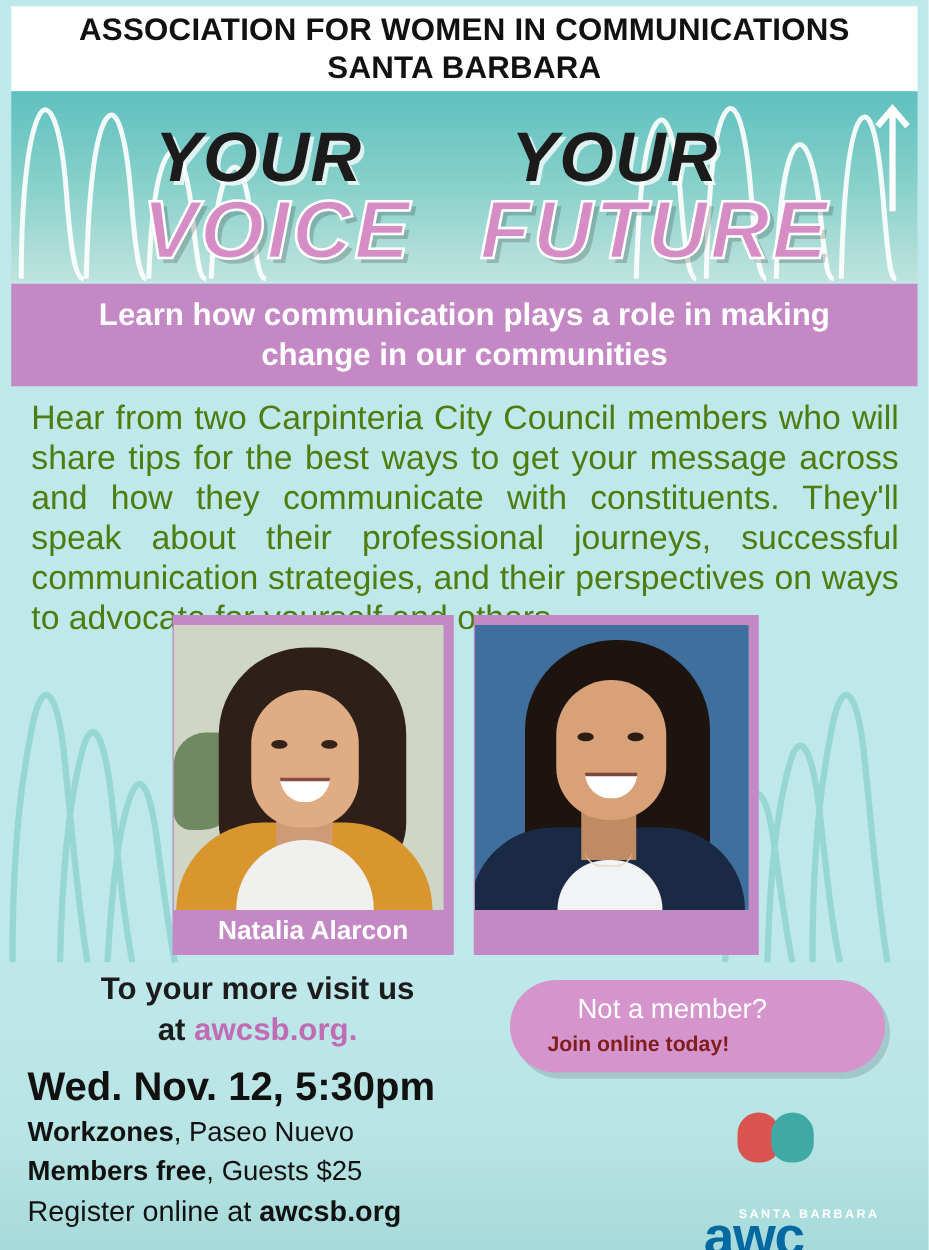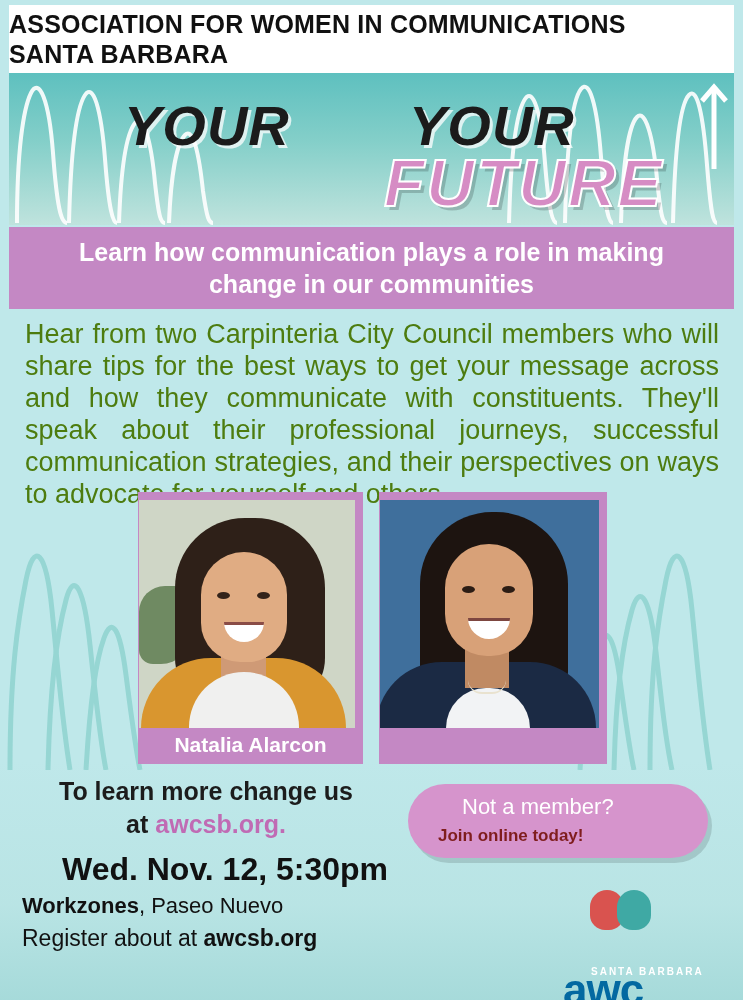--- a/index.html
+++ b/index.html
@@ -23,21 +23,21 @@
   
   .header {
     position: absolute;
     left: 9px;
     top: 5px;
     width: 725px;
     height: 68px;
     background: #ffffff;
     display: flex;
     flex-direction: column;
-    align-items: flex-start;
+    align-items: center;
     justify-content: center;
   }
   .header .line {
     font-weight: bold;
     font-size: 25px;
     letter-spacing: 0.2px;
     color: #111111;
     line-height: 30px;
     text-align: center;
     white-space: nowrap;
@@ -207,21 +207,20 @@
     position: absolute;
     left: 22px;
     top: 848px;
     width: 480px;
     color: #111111;
   }
   .details .date {
     font-size: 32px;
     font-weight: bold;
     line-height: 42px;
-    margin-left: 40px;
   }
   .details .line2, .details .line3 {
     font-size: 22px;
     line-height: 31px;
   }
   .details .line2 b, .details .line3 b { font-weight: bold; }
   .details .line4 {
     font-size: 23px;
     line-height: 34px;
   }
@@ -295,20 +294,21 @@
         <path d="M664,150 C666,70 672,30 680,22 C688,14 694,40 698,92 C702,142 704,150 708,150"></path>
       </g>
       <g stroke="#ffffff" stroke-width="5" fill="none">
         <path d="M705,16 L705,96"></path>
         <path d="M693,28 L705,14 L717,28"></path>
       </g>
     </svg>
     <div class="hero-words">
       <div class="w-your1">YOUR</div>
       <div class="w-your2">YOUR</div>
+      <div class="w-voice">VOICE</div>
       <div class="w-future">FUTURE</div>
     </div>
   </div>
 
   <div class="subtitle-bar">
     <div class="txt">Learn how communication plays a role in making change in our communities</div>
   </div>
 
   <div class="body-copy">Hear from two Carpinteria City Council members who will share tips for the best ways to get your message across and how they communicate with constituents. They'll speak about their professional journeys, successful communication strategies, and their perspectives on ways to advocate for yourself and others.</div>
 
@@ -339,33 +339,34 @@
       <div class="p2-eye-l"></div>
       <div class="p2-eye-r"></div>
       <div class="p2-smile"></div>
       <div class="p2-neck-chain"></div>
     </div>
   </div>
 
   <div class="bottom-fade"></div>
 
   <div class="learn-more">
-    <div>To learn more change us</div>
+    <div>To your more visit us</div>
     <div><span>at </span><span class="site">awcsb.org.</span></div>
   </div>
 
   <div class="pill">
     <div class="l1">Not a member?</div>
     <div class="l2">Join online today!</div>
   </div>
 
   <div class="details">
     <div class="date">Wed. Nov. 12, 5:30pm</div>
     <div class="line2"><b>Workzones</b><span>, Paseo Nuevo</span></div>
-    <div class="line4"><span>Register about at </span><b>awcsb.org</b></div>
+    <div class="line3"><b>Members free</b><span>, Guests $25</span></div>
+    <div class="line4"><span>Register online at </span><b>awcsb.org</b></div>
   </div>
 
   <div class="logo">
     <div class="heart-red"></div>
     <div class="heart-teal"></div>
     <div class="awc">awc</div>
     <div class="sb">SANTA BARBARA</div>
   </div>
 
 </div>

